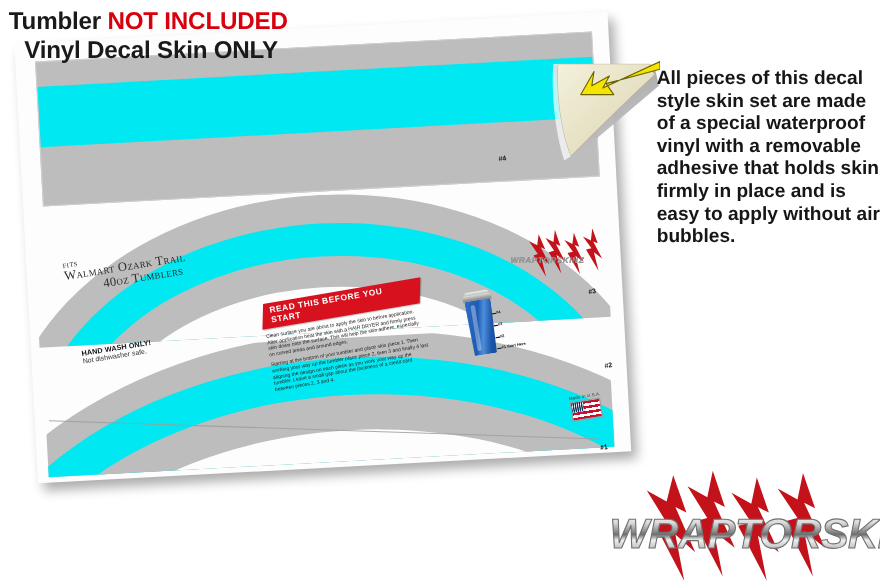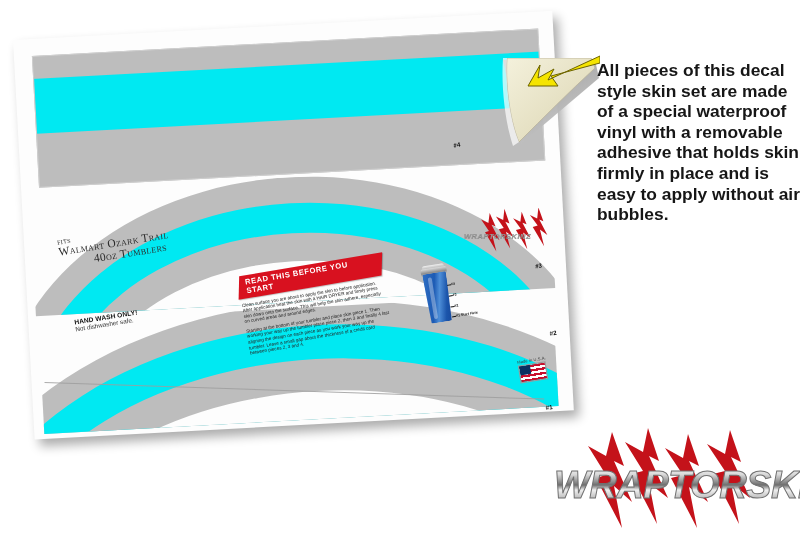--- a/index.html
+++ b/index.html
@@ -116,20 +116,22 @@
 
   
   #big-logo{position:absolute;left:548px;top:428px;width:252px;height:106px;z-index:35;}
 </style>
 </head>
 <body>
 
 <div class="stage">
 
   <div id="headline">
+    <div class="l1"><span>Tumbler </span><span class="red">NOT INCLUDED</span></div>
+    <div class="l2">Vinyl Decal Skin ONLY</div>
   </div>
 
   <div id="desc">All pieces of this decal style  skin set are made of a special waterproof vinyl with a removable adhesive that holds skin firmly in place and is easy to apply without air bubbles.</div>
 
   <svg id="arrow" viewBox="0 0 82 42">
     <polygon points="82,4 30,28 36,17 20,26 22,13 10,34 40,34 33,24 82,11" fill="#f5e400" stroke="#6b6200" stroke-width="1" stroke-linejoin="round"></polygon>
   </svg>
 
   <div id="sheet-wrap">
     <div id="sheet">

